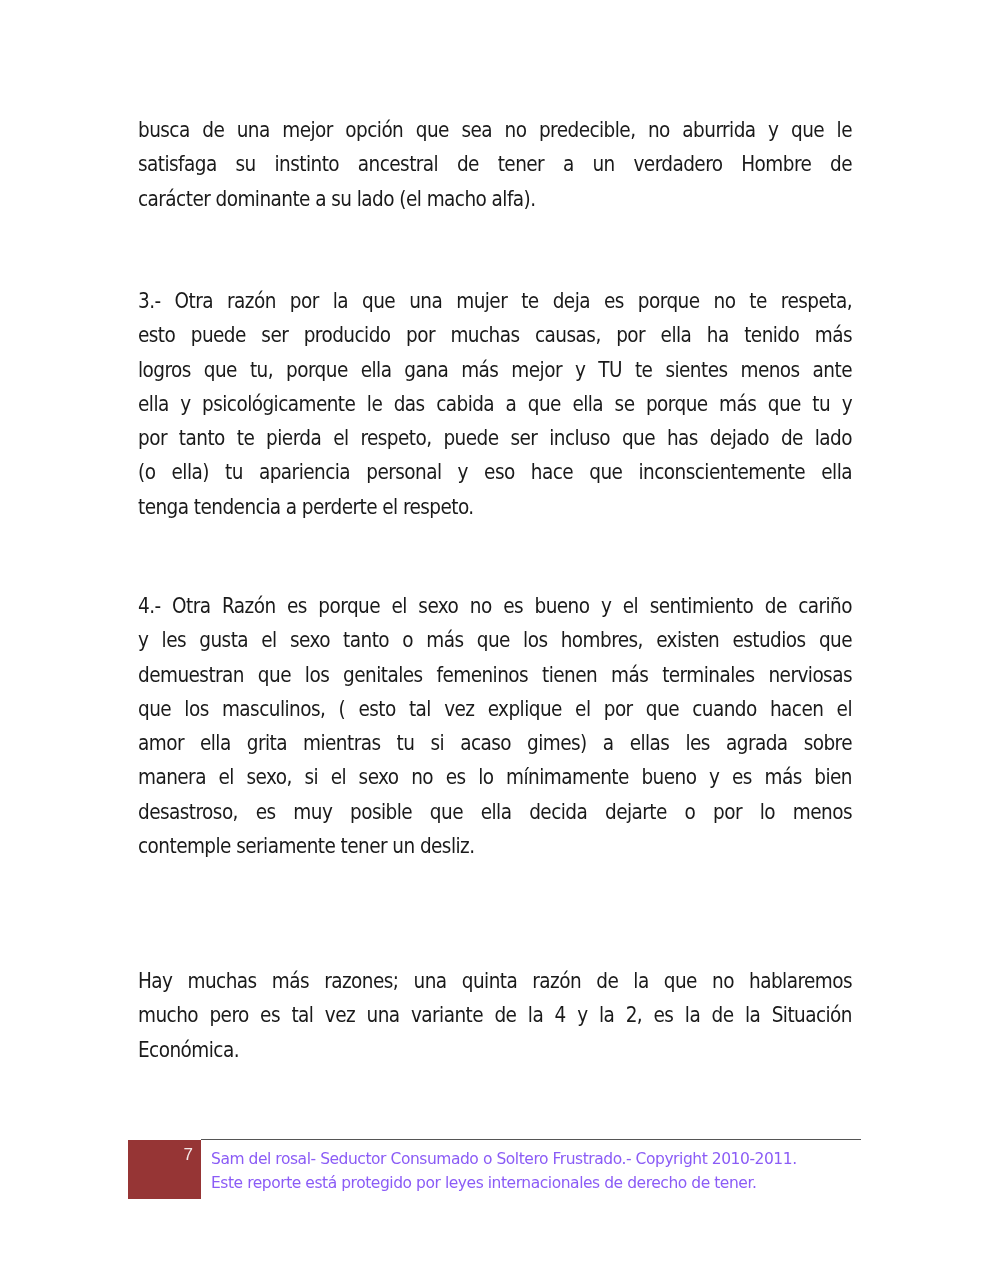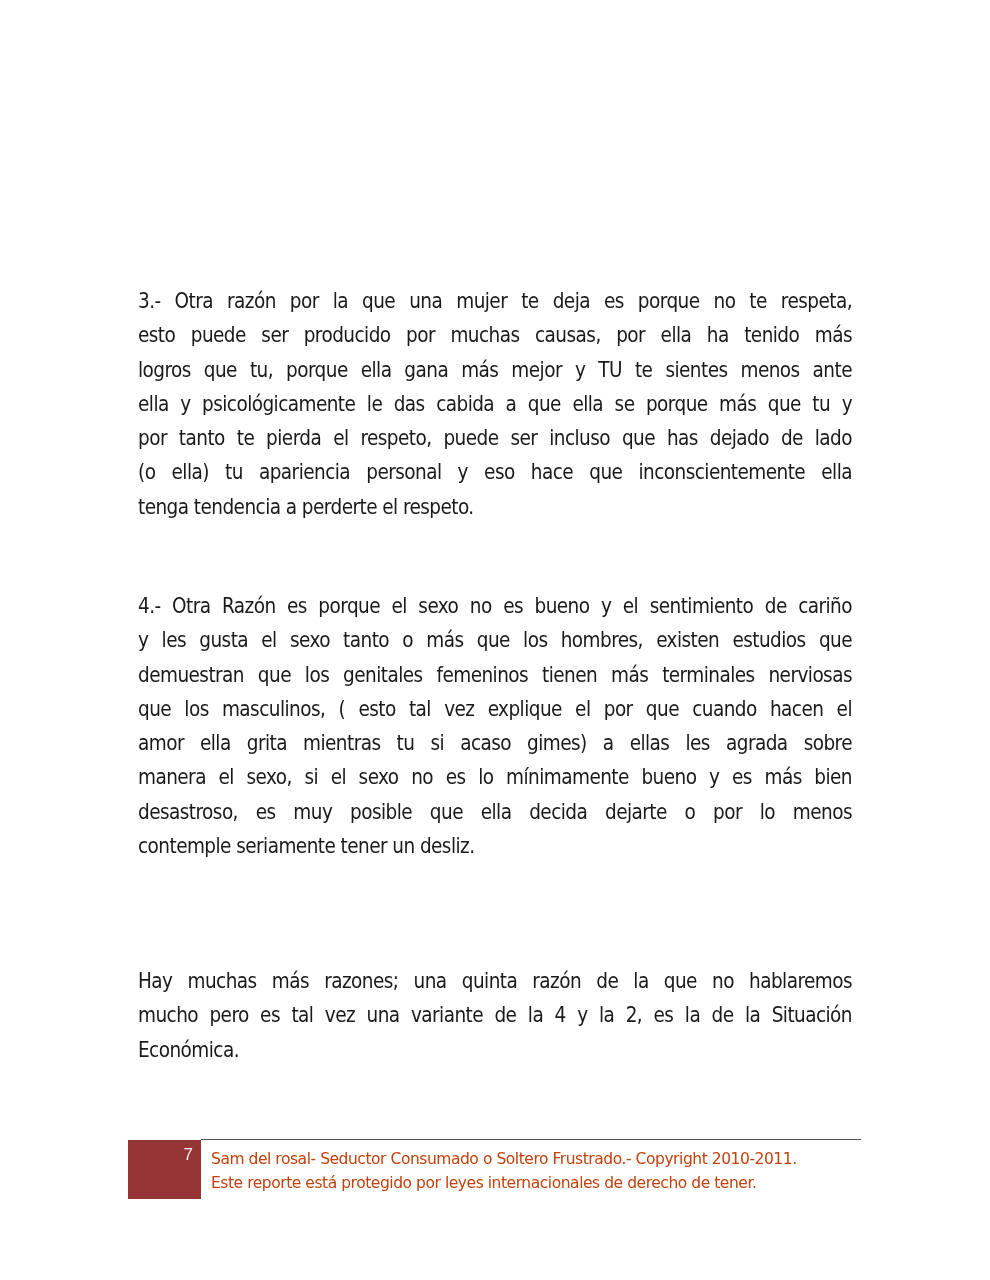--- a/index.html
+++ b/index.html
@@ -69,31 +69,36 @@
       color: #f4e8e8;
       font-family: "Liberation Sans", sans-serif;
       font-size: 17px;
     }
     .footer-text {
       position: absolute;
       left: 211px;
       top: 1147px;
       font-size: 15.5px;
       line-height: 24px;
-      color: #c2410c;
+      color: #8b5cf6;
       letter-spacing: -0.45px;
       white-space: nowrap;
     }
     .footer-text span { display: block; }
   </style>
 </head>
 <body>
 
 <div class="page">
 
+  <div class="para" id="p1">
+    <span class="ln">busca de una mejor opción que sea no predecible, no aburrida y que le</span>
+    <span class="ln">satisfaga su instinto ancestral de tener a un verdadero Hombre de</span>
+    <span class="ln last">carácter dominante a su lado (el macho alfa).</span>
+  </div>
 
   <div class="para" id="p2">
     <span class="ln">3.- Otra razón por la que una mujer te deja es  porque no te respeta,</span>
     <span class="ln">esto puede ser producido por muchas causas, por ella ha tenido más</span>
     <span class="ln">logros que tu, porque ella gana más mejor y TU te sientes menos ante</span>
     <span class="ln">ella y psicológicamente le das cabida a que ella se porque más que tu y</span>
     <span class="ln">por tanto te pierda el respeto, puede ser incluso que has dejado de lado</span>
     <span class="ln">(o ella) tu apariencia personal y eso hace que inconscientemente ella</span>
     <span class="ln last">tenga tendencia a perderte el respeto.</span>
   </div>

